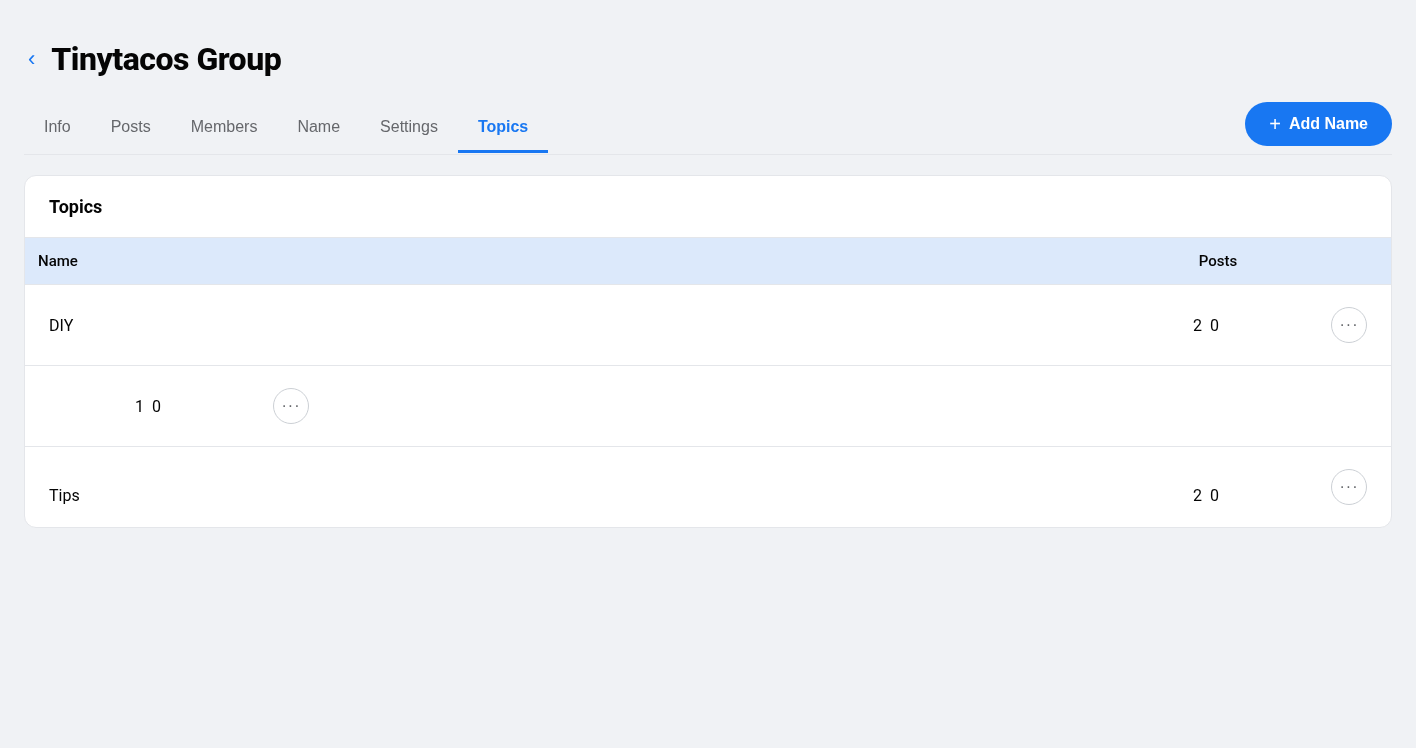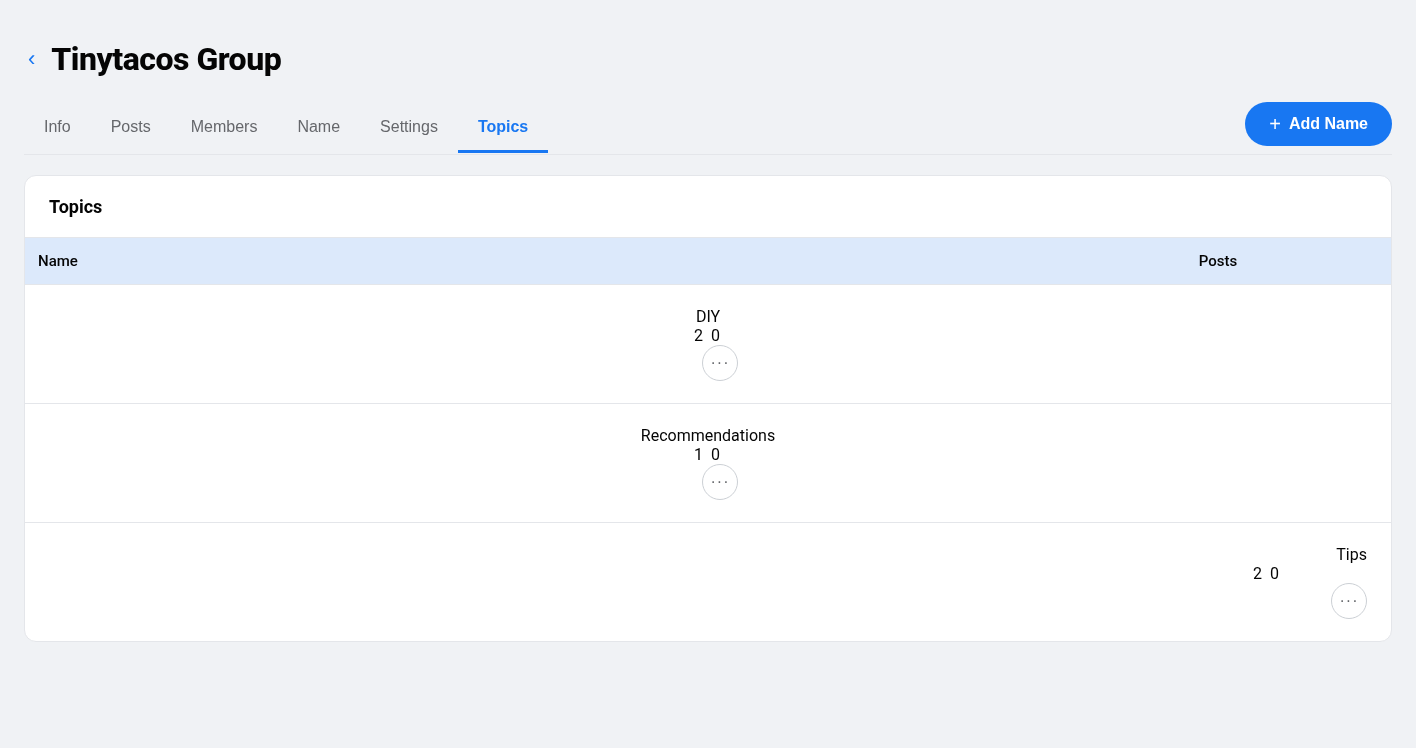--- a/index.html
+++ b/index.html
@@ -149,21 +149,20 @@
 
     .col-actions-header {
       width: 60px;
     }
 
     .table-row {
       display: flex;
       align-items: center;
       padding: 22px 24px;
       border-bottom: 1px solid #e4e6ea;
-      flex-direction: column;
     }
 
     .table-row:last-child {
       border-bottom: none;
       align-items: flex-end;
     }
 
     .row-name {
       flex: 1;
       font-size: 16px;
@@ -239,21 +238,20 @@
 
       <div class="table-row">
         <div class="row-name">DIY</div>
         <div class="row-posts">2 0</div>
         <div class="row-actions">
           <button class="more-button">···</button>
         </div>
       </div>
 
       <div class="table-row">
-        <div class="row-name">Recommendations</div>
         <div class="row-posts">1 0</div>
         <div class="row-actions">
           <button class="more-button">···</button>
         </div>
       </div>
 
       <div class="table-row">
         <div class="row-name">Tips</div>
         <div class="row-posts">2 0</div>
         <div class="row-actions">

